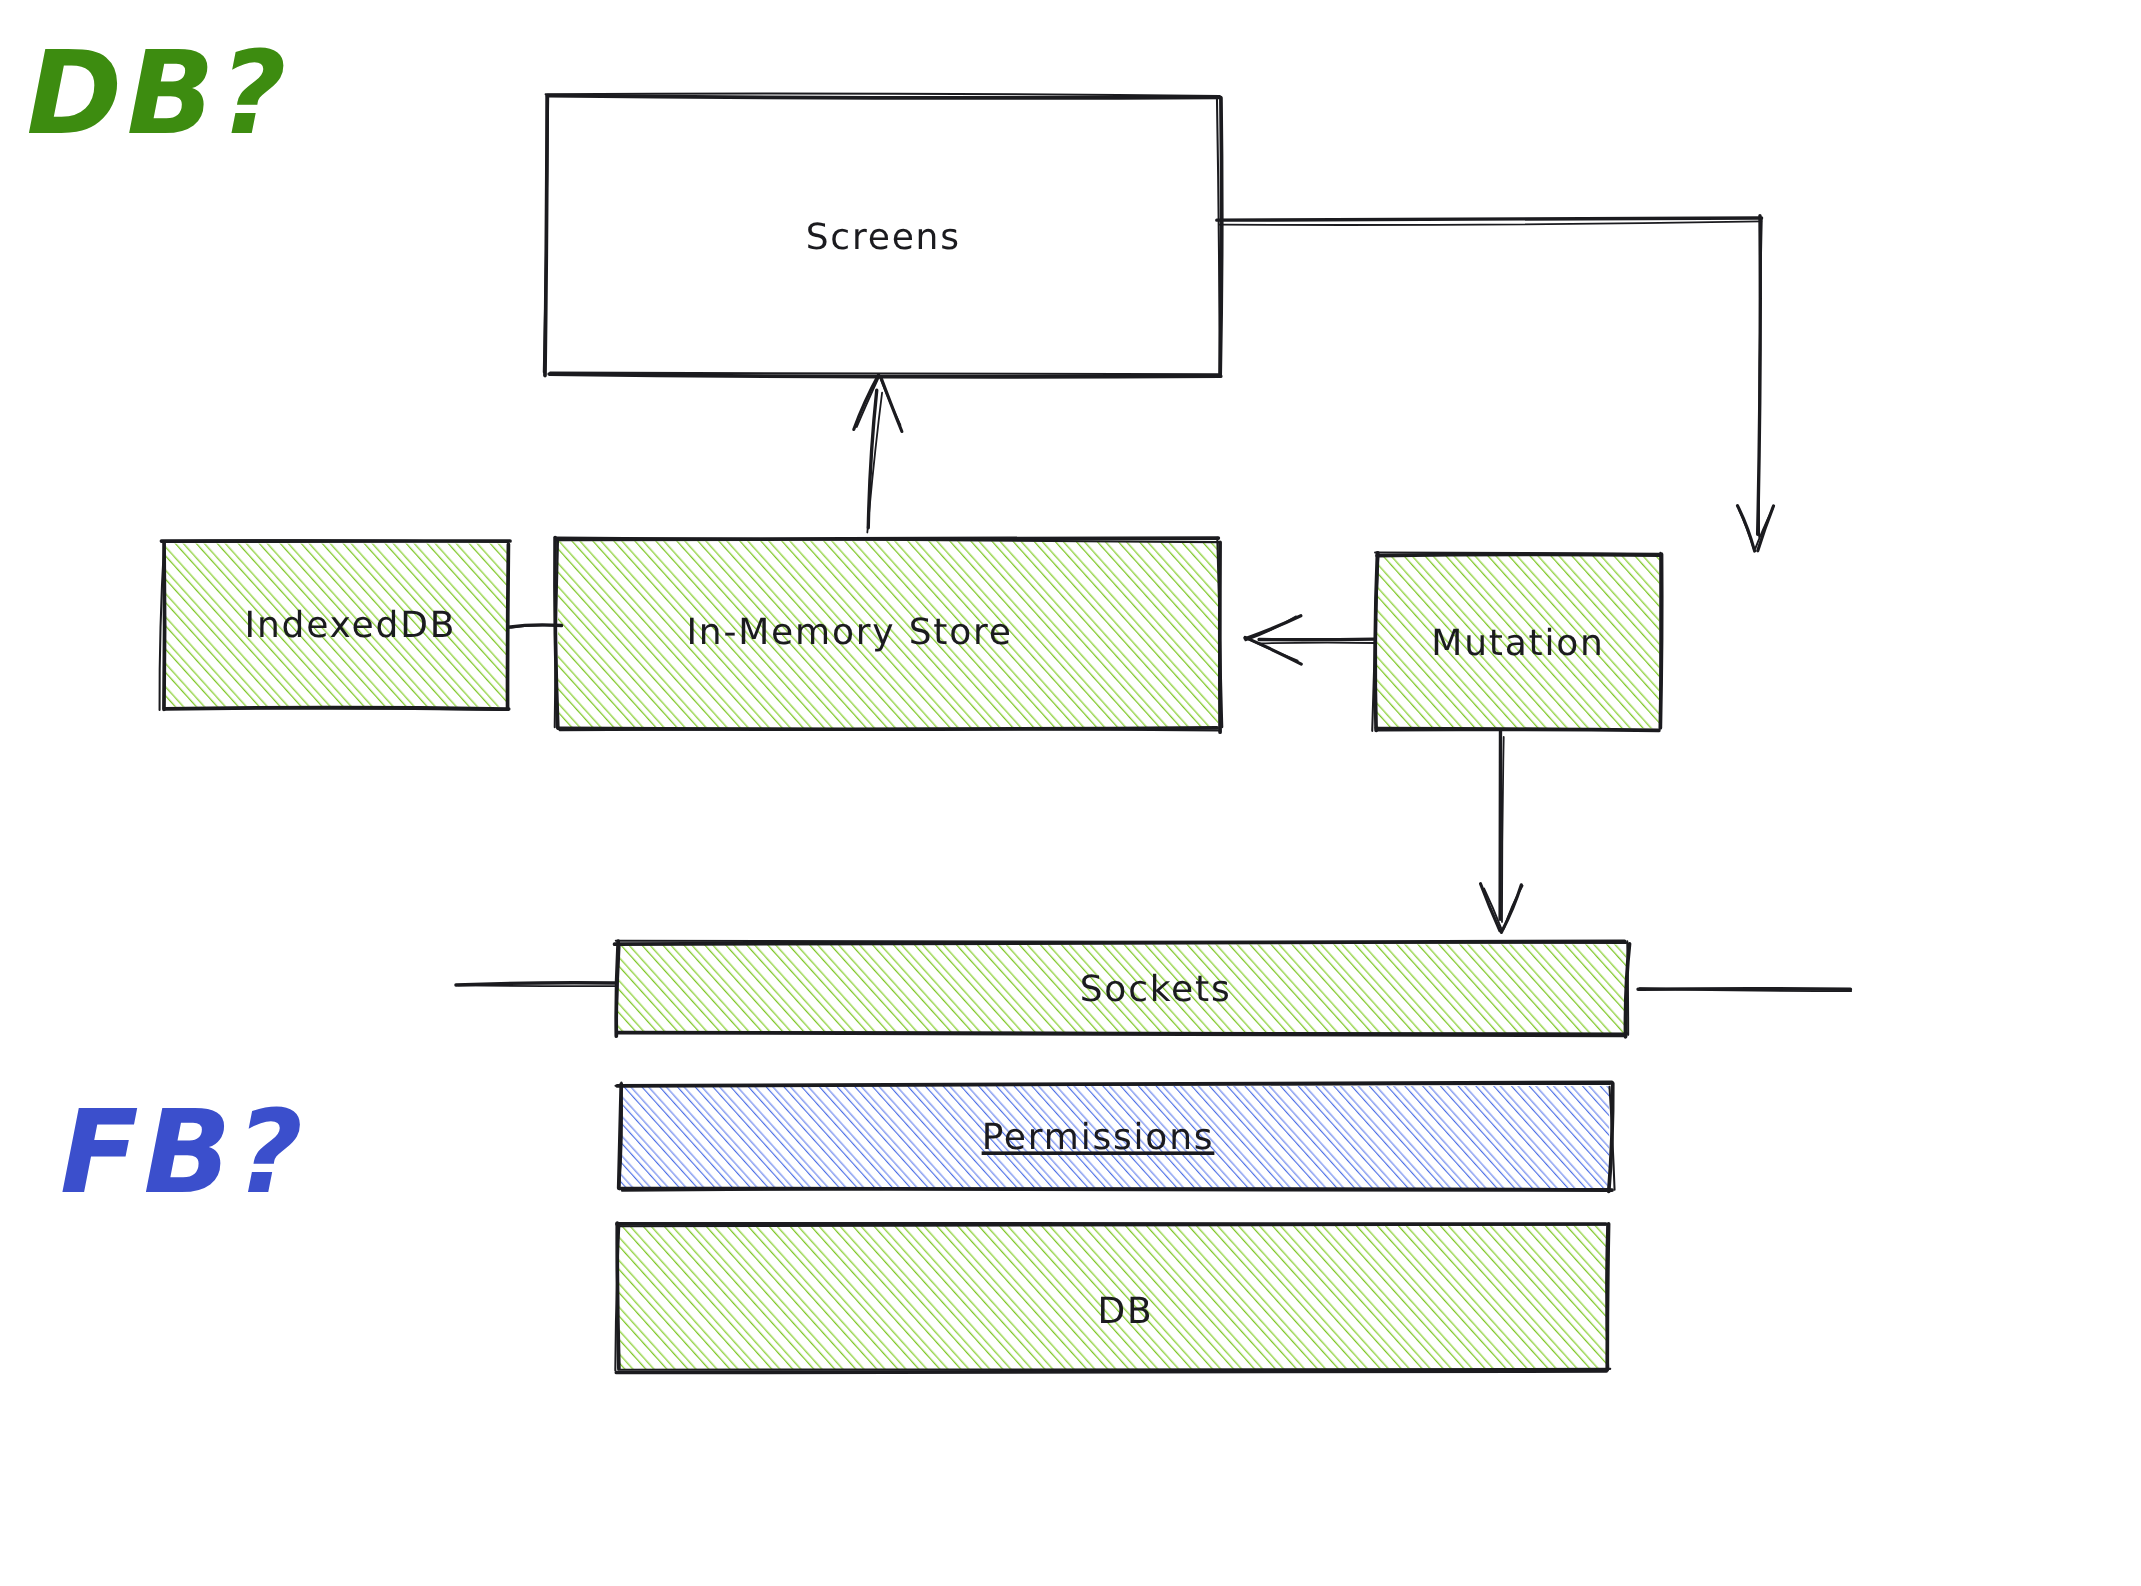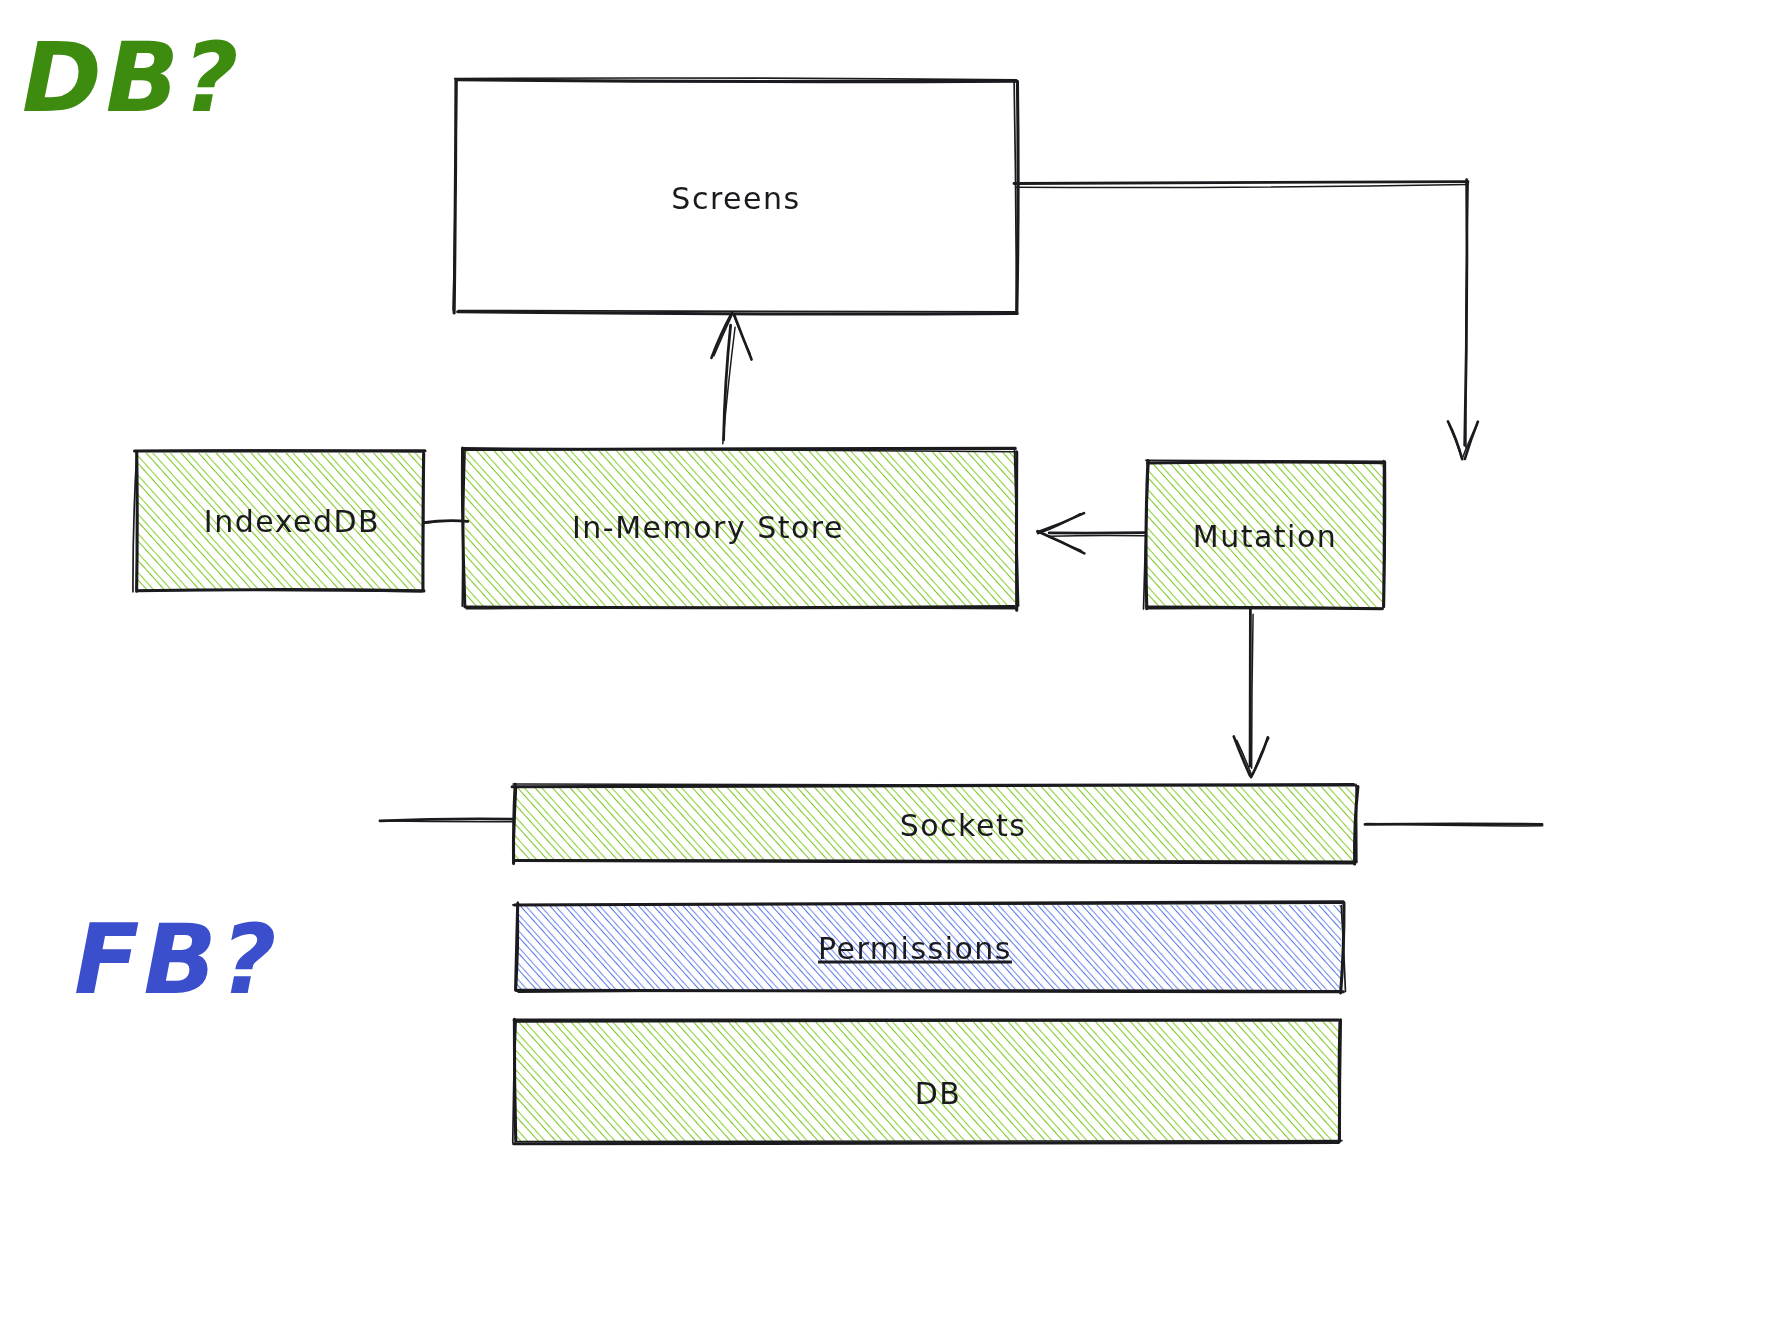--- a/index.html
+++ b/index.html
@@ -8,21 +8,21 @@
   #stage{position:relative;width:1784px;height:1322px;background:#fff;}
   #stage svg{position:absolute;left:0;top:0;width:1784px;height:1322px;}
   .lbl{position:absolute;color:#1b1b1f;font-family:"DejaVu Sans",sans-serif;
        font-weight:400;white-space:nowrap;letter-spacing:1.5px;
        transform:translate(-50%,-50%);pointer-events:none;text-align:center;}
   .node-lbl{font-size:30px;}
   .anno{position:absolute;font-family:"DejaVu Sans",sans-serif;font-weight:700;
         font-size:96px;letter-spacing:4px;transform:translate(0,-50%);
         font-style:italic;}
   .anno.green{color:#3d8c10;}
-  .anno.blue{color:#3b4fcc;margin-left:24px;}
+  .anno.blue{color:#3b4fcc;}
 </style>
 </head>
 <body>
 
 <div id="stage">
 
   <svg id="sketch" viewBox="0 0 1784 1322" xmlns="http://www.w3.org/2000/svg">
     <defs>
 
       <pattern id="hatchGreen" width="13" height="13" patternUnits="userSpaceOnUse" patternTransform="rotate(-42)">

